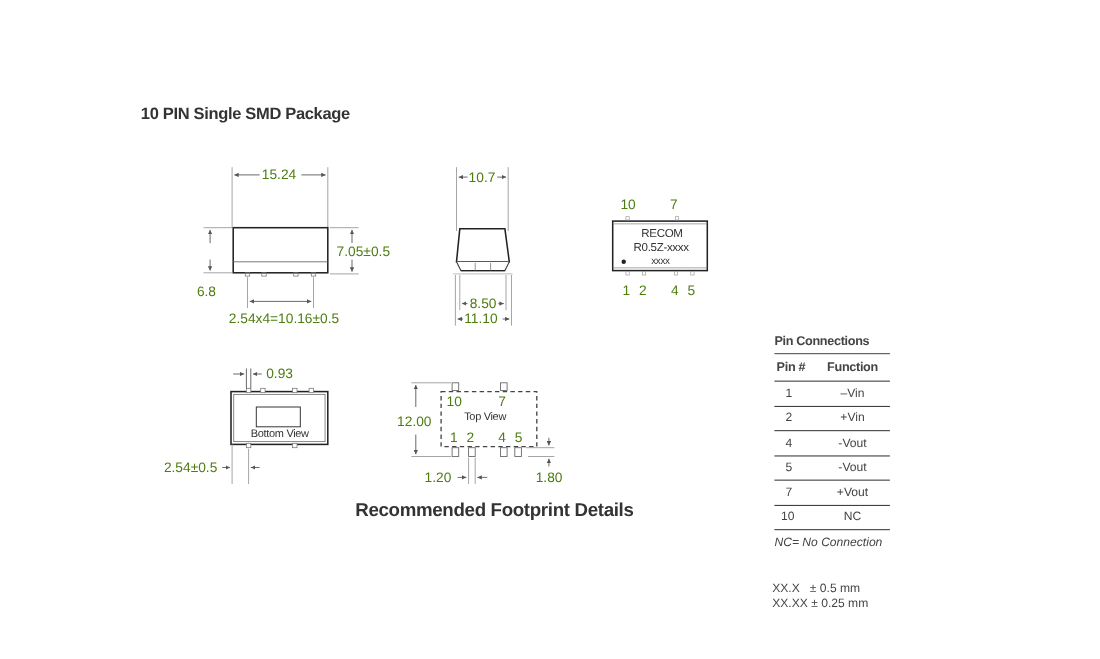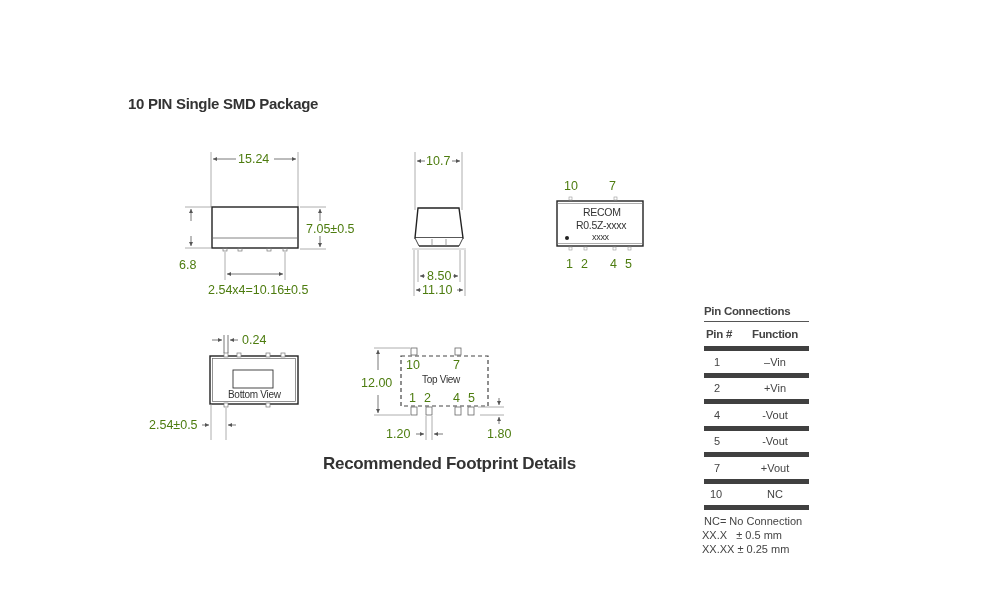--- a/index.html
+++ b/index.html
@@ -5,21 +5,21 @@
   html, body { margin: 0; padding: 0; background: #ffffff; }
   body { width: 1000px; height: 599px; position: relative; overflow: hidden;
          font-family: "Liberation Sans", sans-serif; color: #333; }
   .abs { position: absolute; }
   .title { font-weight: bold; font-size: 15px; color: #333; letter-spacing: -0.3px; }
   .dim { font-size: 12.5px; color: #4d7c0f; white-space: nowrap; }
   .lbl-b { font-weight: normal; font-size: 10px; color: #333; white-space: nowrap; letter-spacing: -0.3px; }
   svg { position: absolute; left: 0; top: 0; }
   .pin-table { position: absolute; left: 704px; top: 305px; width: 105px; font-size: 11px; color: #444; }
   .pin-table .cap { font-weight: bold; font-size: 11.5px; padding-bottom: 4px; border-bottom: 1px solid #555; letter-spacing: -0.3px; }
-  .pin-table .row { display: flex; height: 21.5px; align-items: center; border-bottom: 5px solid #404040; }
+  .pin-table .row { display: flex; height: 21.5px; align-items: center; border-bottom: 1px solid #404040; }
   .pin-table .row.head { font-weight: bold; height: 24px; font-size: 11.5px; letter-spacing: -0.3px; }
   .pin-table .c1 { width: 35px; padding-left: 2px; }
   .pin-table .c2 { flex: 1; text-align: center; }
   .pin-table .row.body .c1 { padding-left: 10px; width: 27px; }
   .note { font-size: 11px; color: #444; white-space: nowrap; }
   .tol { font-size: 11px; color: #444; white-space: pre; line-height: 14px; }
 </style>
 </head>
 <body>
 
@@ -162,21 +162,21 @@
 <div class="abs dim" style="left:564px; top:179px;">10</div>
 <div class="abs dim" style="left:609px; top:179px;">7</div>
 <div class="abs dim" style="left:566px; top:257px;">1</div>
 <div class="abs dim" style="left:581px; top:257px;">2</div>
 <div class="abs dim" style="left:610px; top:257px;">4</div>
 <div class="abs dim" style="left:625px; top:257px;">5</div>
 <div class="abs lbl-b" style="left:583px; top:206px; font-size:10.5px;">RECOM</div>
 <div class="abs lbl-b" style="left:576px; top:219px; font-size:10.5px;">R0.5Z-xxxx</div>
 <div class="abs lbl-b" style="left:592px; top:232px; font-size:9px; font-weight:normal;">xxxx</div>
 
-<div class="abs dim" style="left:242px; top:333px;">0.24</div>
+<div class="abs dim" style="left:242px; top:333px;">0.93</div>
 <div class="abs lbl-b" style="left:228px; top:389px;text-align:center;">Bottom View</div>
 <div class="abs dim" style="left:149px; top:418px;">2.54±0.5</div>
 
 <div class="abs dim" style="left:361px; top:376px;">12.00</div>
 <div class="abs dim" style="left:406px; top:358px;">10</div>
 <div class="abs dim" style="left:453px; top:358px;">7</div>
 <div class="abs lbl-b" style="left:422px; top:374px;">Top View</div>
 <div class="abs dim" style="left:409px; top:391px;">1</div>
 <div class="abs dim" style="left:424px; top:391px;">2</div>
 <div class="abs dim" style="left:453px; top:391px;">4</div>
@@ -207,17 +207,17 @@
     <span class="c2">-Vout</span>
   </div>
   <div class="row body">
     <span class="c1">7</span>
     <span class="c2">+Vout</span>
   </div>
   <div class="row body">
     <span class="c1" style="padding-left:6px; width:31px;">10</span>
     <span class="c2">NC</span>
   </div>
-  <div class="note" style="margin-top:5px;">NC= No Connection</div>
+  <div class="note" style="margin-top:5px;font-style:italic;">NC= No Connection</div>
 </div>
 
 <div class="abs tol" style="left:702px; top:528px;">XX.X   ± 0.5 mm</div>
 <div class="abs tol" style="left:702px; top:542px;">XX.XX ± 0.25 mm</div>
 
 </body></html>

